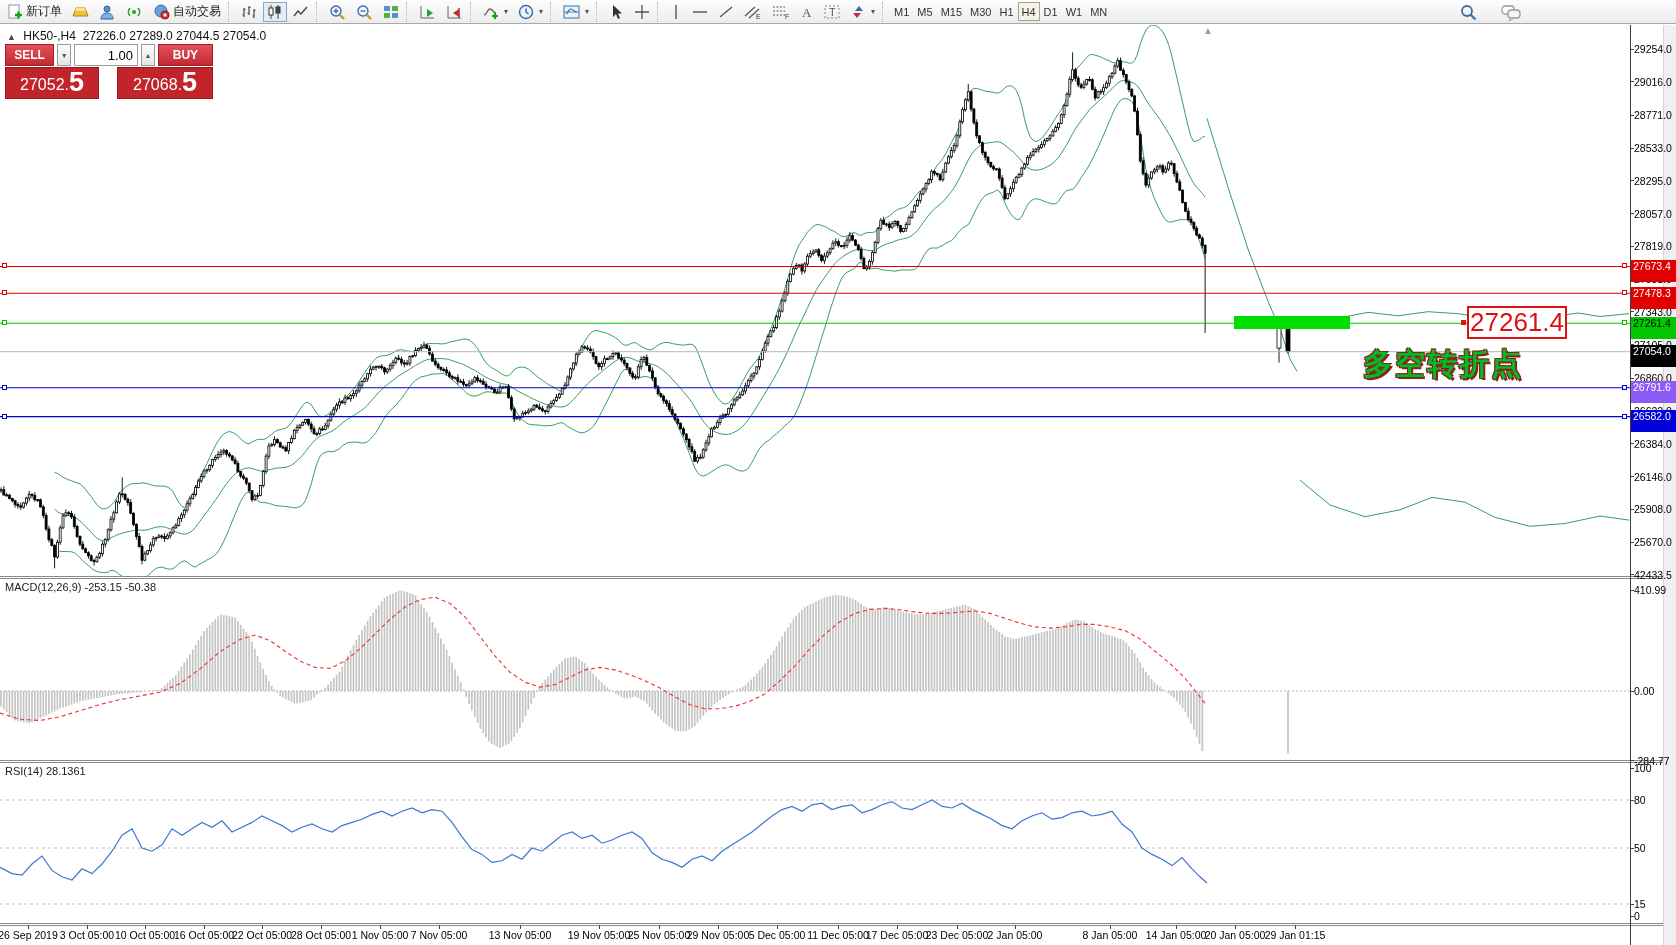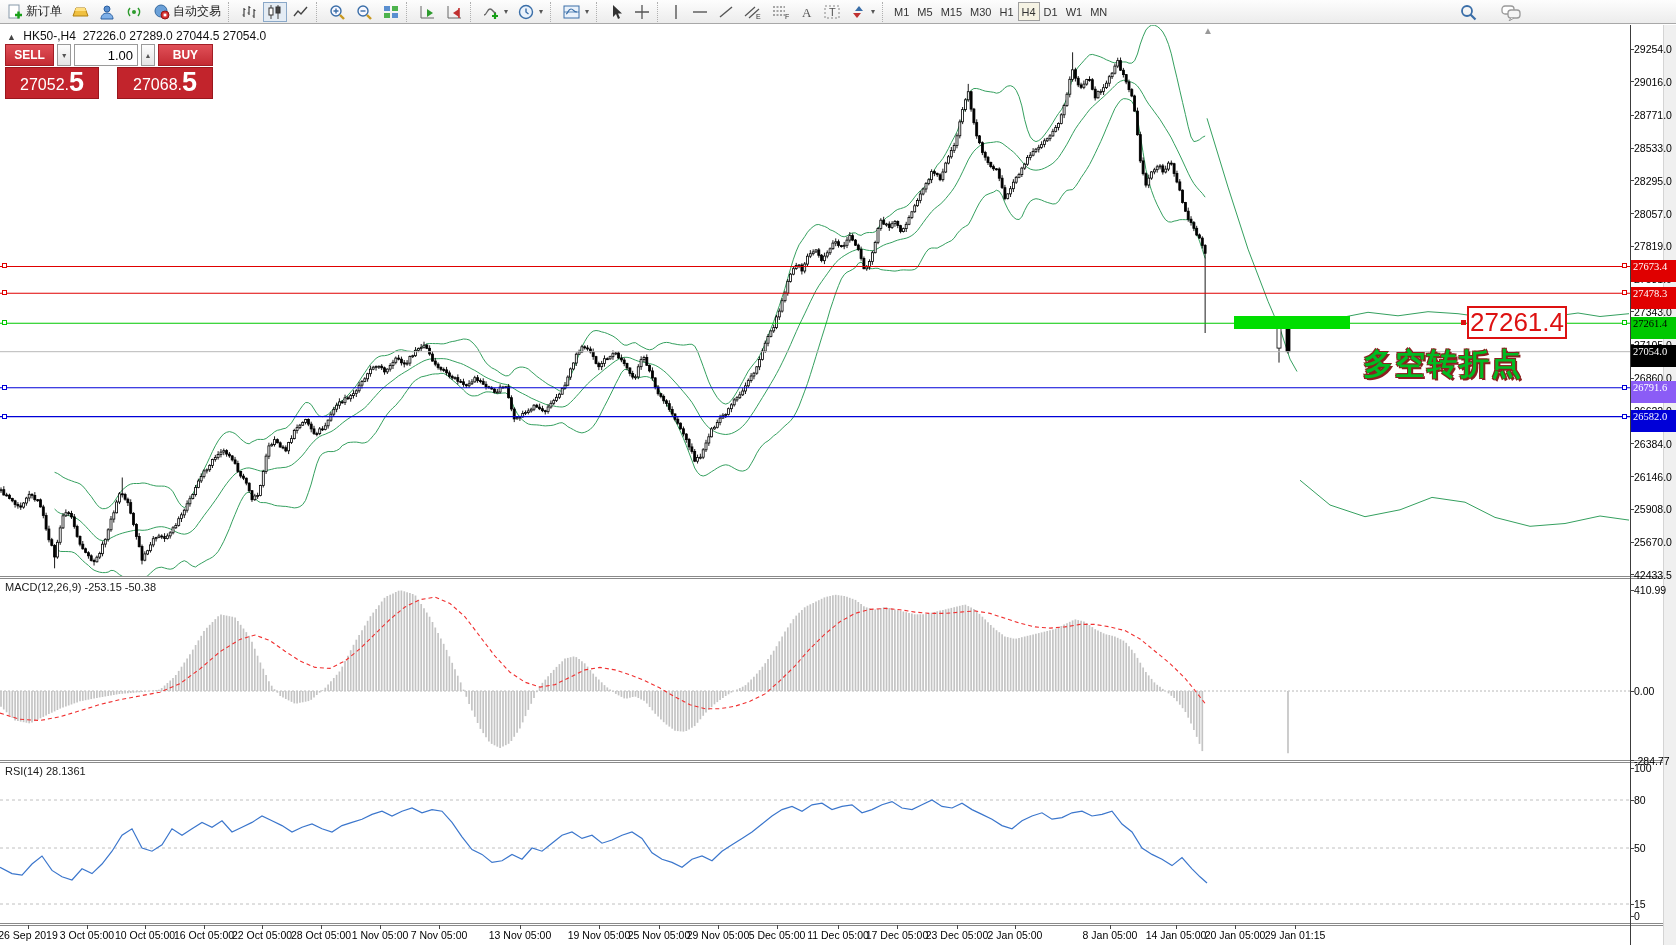--- a/index.html
+++ b/index.html
@@ -21,21 +21,21 @@
   .toolbar-right{position:absolute;right:150px;top:0;height:24px;display:flex;align-items:center;gap:14px;}
   
   .panel-sep{position:absolute;left:0;width:1676px;height:3px;background:#ffffff;
              border-top:1px solid #8a8a8a;border-bottom:1px solid #8a8a8a;box-sizing:border-box;}
   #axis-vline{position:absolute;left:1630px;top:25px;width:1px;height:920px;background:#3c3c3c;}
   #right-strip{position:absolute;left:1663px;top:25px;width:13px;height:920px;background:#f0f0f0;border-left:1px solid #d4d4d4;}
   svg.chartsvg{position:absolute;left:0;background:#ffffff;}
   .axis-label{position:absolute;left:1634px;font-size:10.5px;color:#000;white-space:nowrap;}
   .axis-tick{position:absolute;left:1630px;width:4px;height:1px;background:#444;}
   .price-badge{position:absolute;left:1631px;width:44px;height:22px;font-size:10.5px;line-height:13px;
-               padding-left:2px;color:#fff;white-space:nowrap;font-family:Liberation Serif, serif;}
+               padding-left:2px;color:#fff;white-space:nowrap;}
   .hline-handle{position:absolute;width:5px;height:5px;background:#fff;box-sizing:border-box;}
   .time-label{position:absolute;top:929px;font-size:10.5px;color:#000;transform:translateX(-50%);white-space:nowrap;}
   .time-tick{position:absolute;top:925px;width:1px;height:4px;background:#444;}
   .ind-label{position:absolute;left:5px;font-size:11px;color:#1a1a1a;white-space:nowrap;}
   
   #ohlc-line{position:absolute;left:7px;top:29px;font-size:12px;color:#111;}
   #ohlc-line .tri{font-size:9px;color:#444;margin-right:4px;}
   #trade-widget{position:absolute;left:5px;top:44px;width:208px;z-index:30;}
   .tw-row1{display:flex;height:22px;gap:3px;}
   .tw-btn{background:linear-gradient(#e05058,#c42b33);color:#fff;font-size:12px;font-weight:bold;

